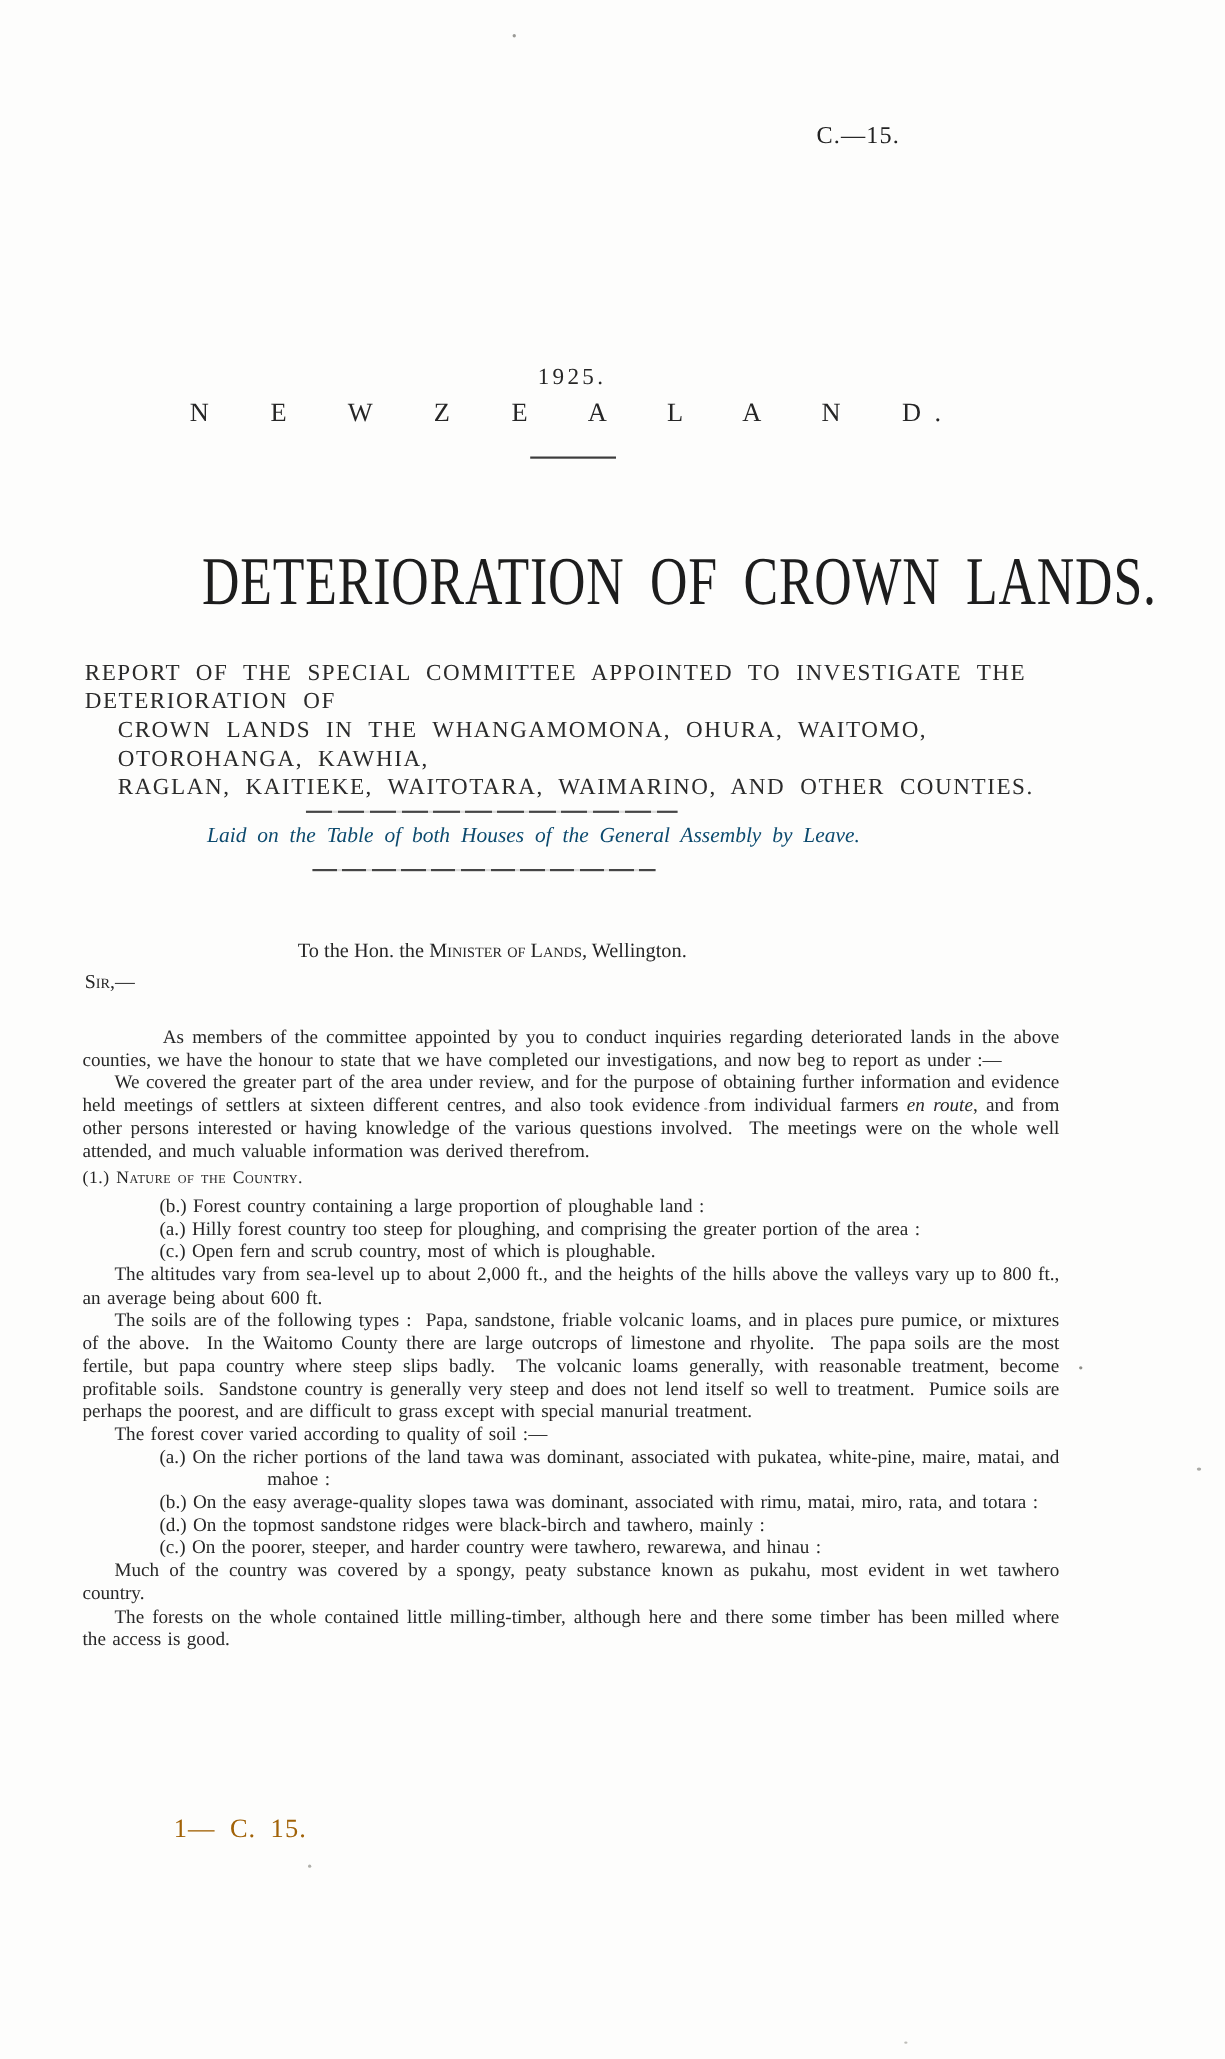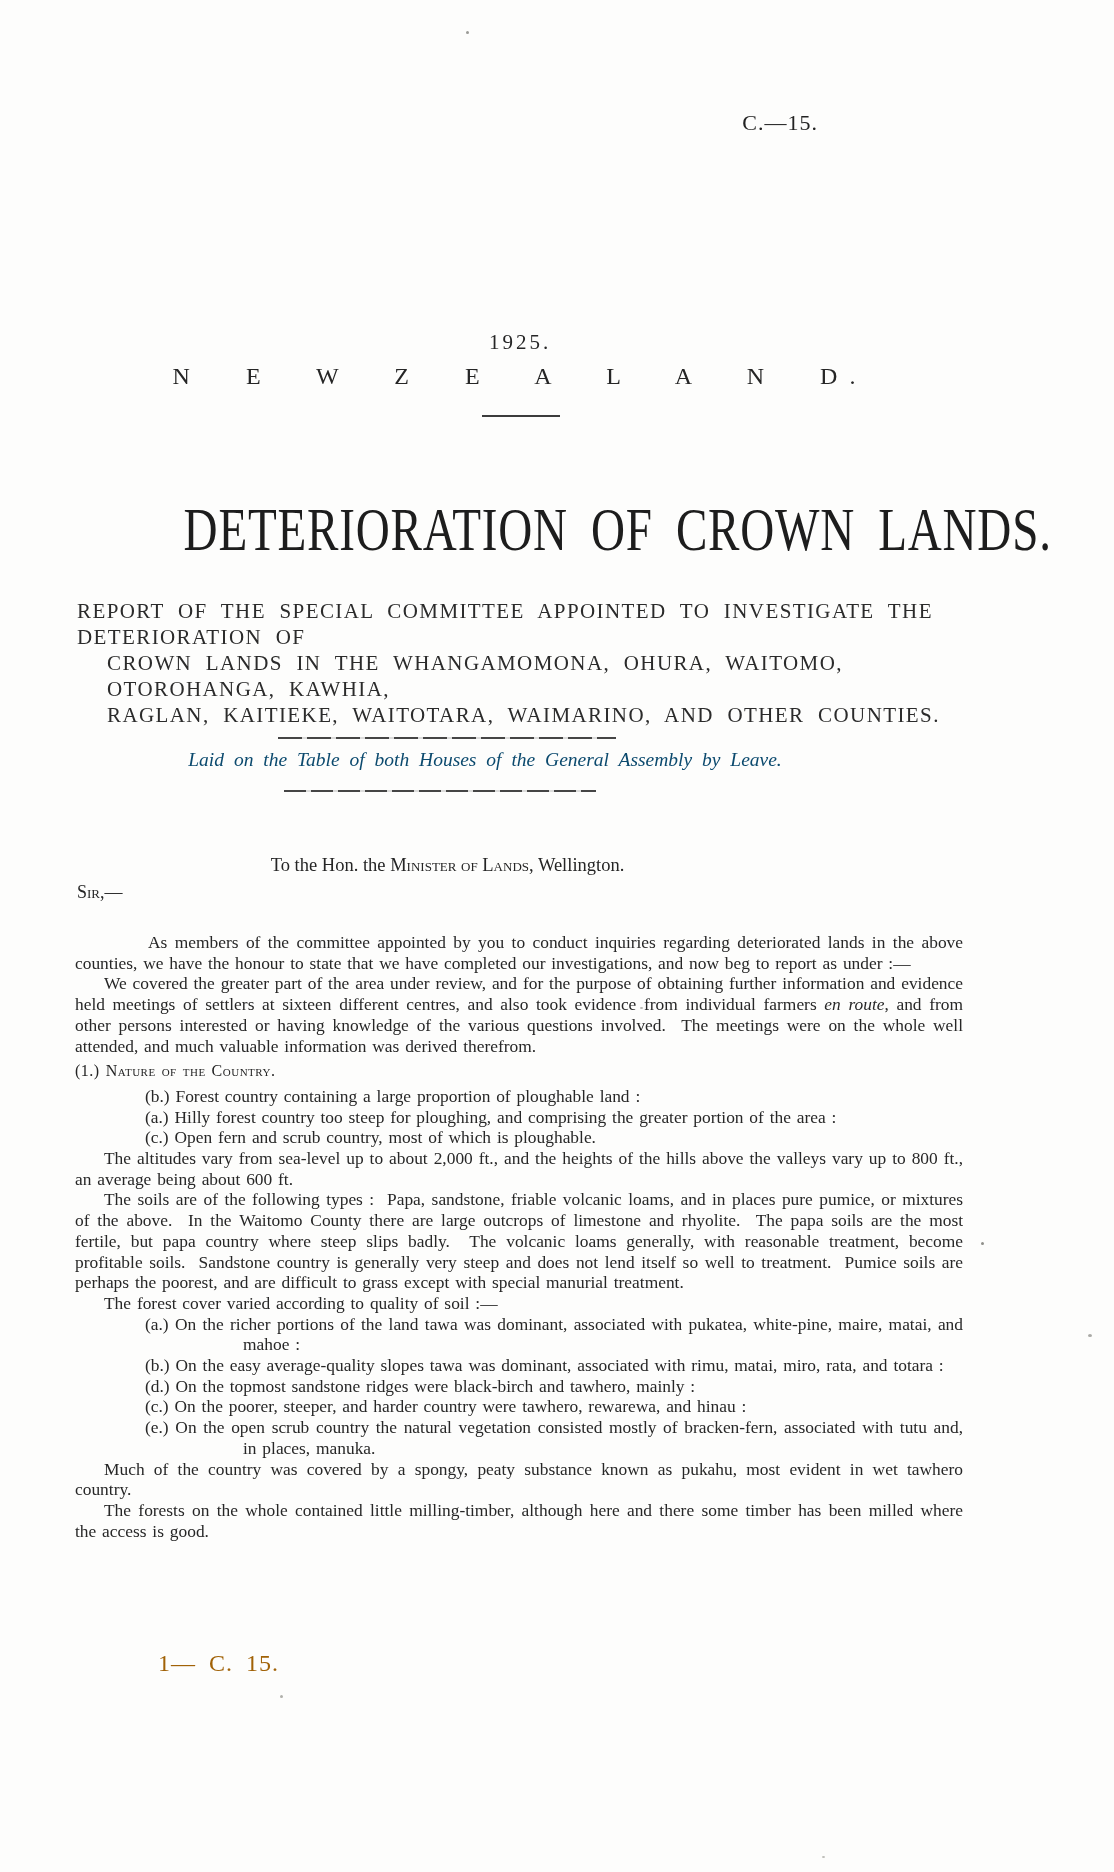--- a/index.html
+++ b/index.html
@@ -131,21 +131,20 @@
 
     <p>The soils are of the following types :  Papa, sandstone, friable volcanic loams, and in places pure pumice, or mixtures of the above.  In the Waitomo County there are large outcrops of limestone and rhyolite.  The papa soils are the most fertile, but papa country where steep slips badly.  The volcanic loams generally, with reasonable treatment, become profitable soils.  Sandstone country is generally very steep and does not lend itself so well to treatment.  Pumice soils are perhaps the poorest, and are difficult to grass except with special manurial treatment.</p>
 
     <p>The forest cover varied according to quality of soil :—</p>
 
     <ul class="hang">
       <li><span class="marker">(a.)</span> <span>On the richer portions of the land tawa was dominant, associated with pukatea, white-pine, maire, matai, and mahoe :</span></li>
       <li><span class="marker">(b.)</span> <span>On the easy average-quality slopes tawa was dominant, associated with rimu, matai, miro, rata, and totara :</span></li>
       <li><span class="marker">(d.)</span> <span>On the topmost sandstone ridges were black-birch and tawhero, mainly :</span></li>
       <li><span class="marker">(c.)</span> <span>On the poorer, steeper, and harder country were tawhero, rewarewa, and hinau :</span></li>
-      <li><span class="marker">(e.)</span> <span>On the open scrub country the natural vegetation consisted mostly of bracken-fern, associated with tutu and, in places, manuka.</span></li>
     </ul>
 
     <p>Much of the country was covered by a spongy, peaty substance known as pukahu, most evident in wet tawhero country.</p>
 
     <p>The forests on the whole contained little milling-timber, although here and there some timber has been milled where the access is good.</p>
 
   </div>
 
   <div class="page-footer">1— C.  15.</div>
 

